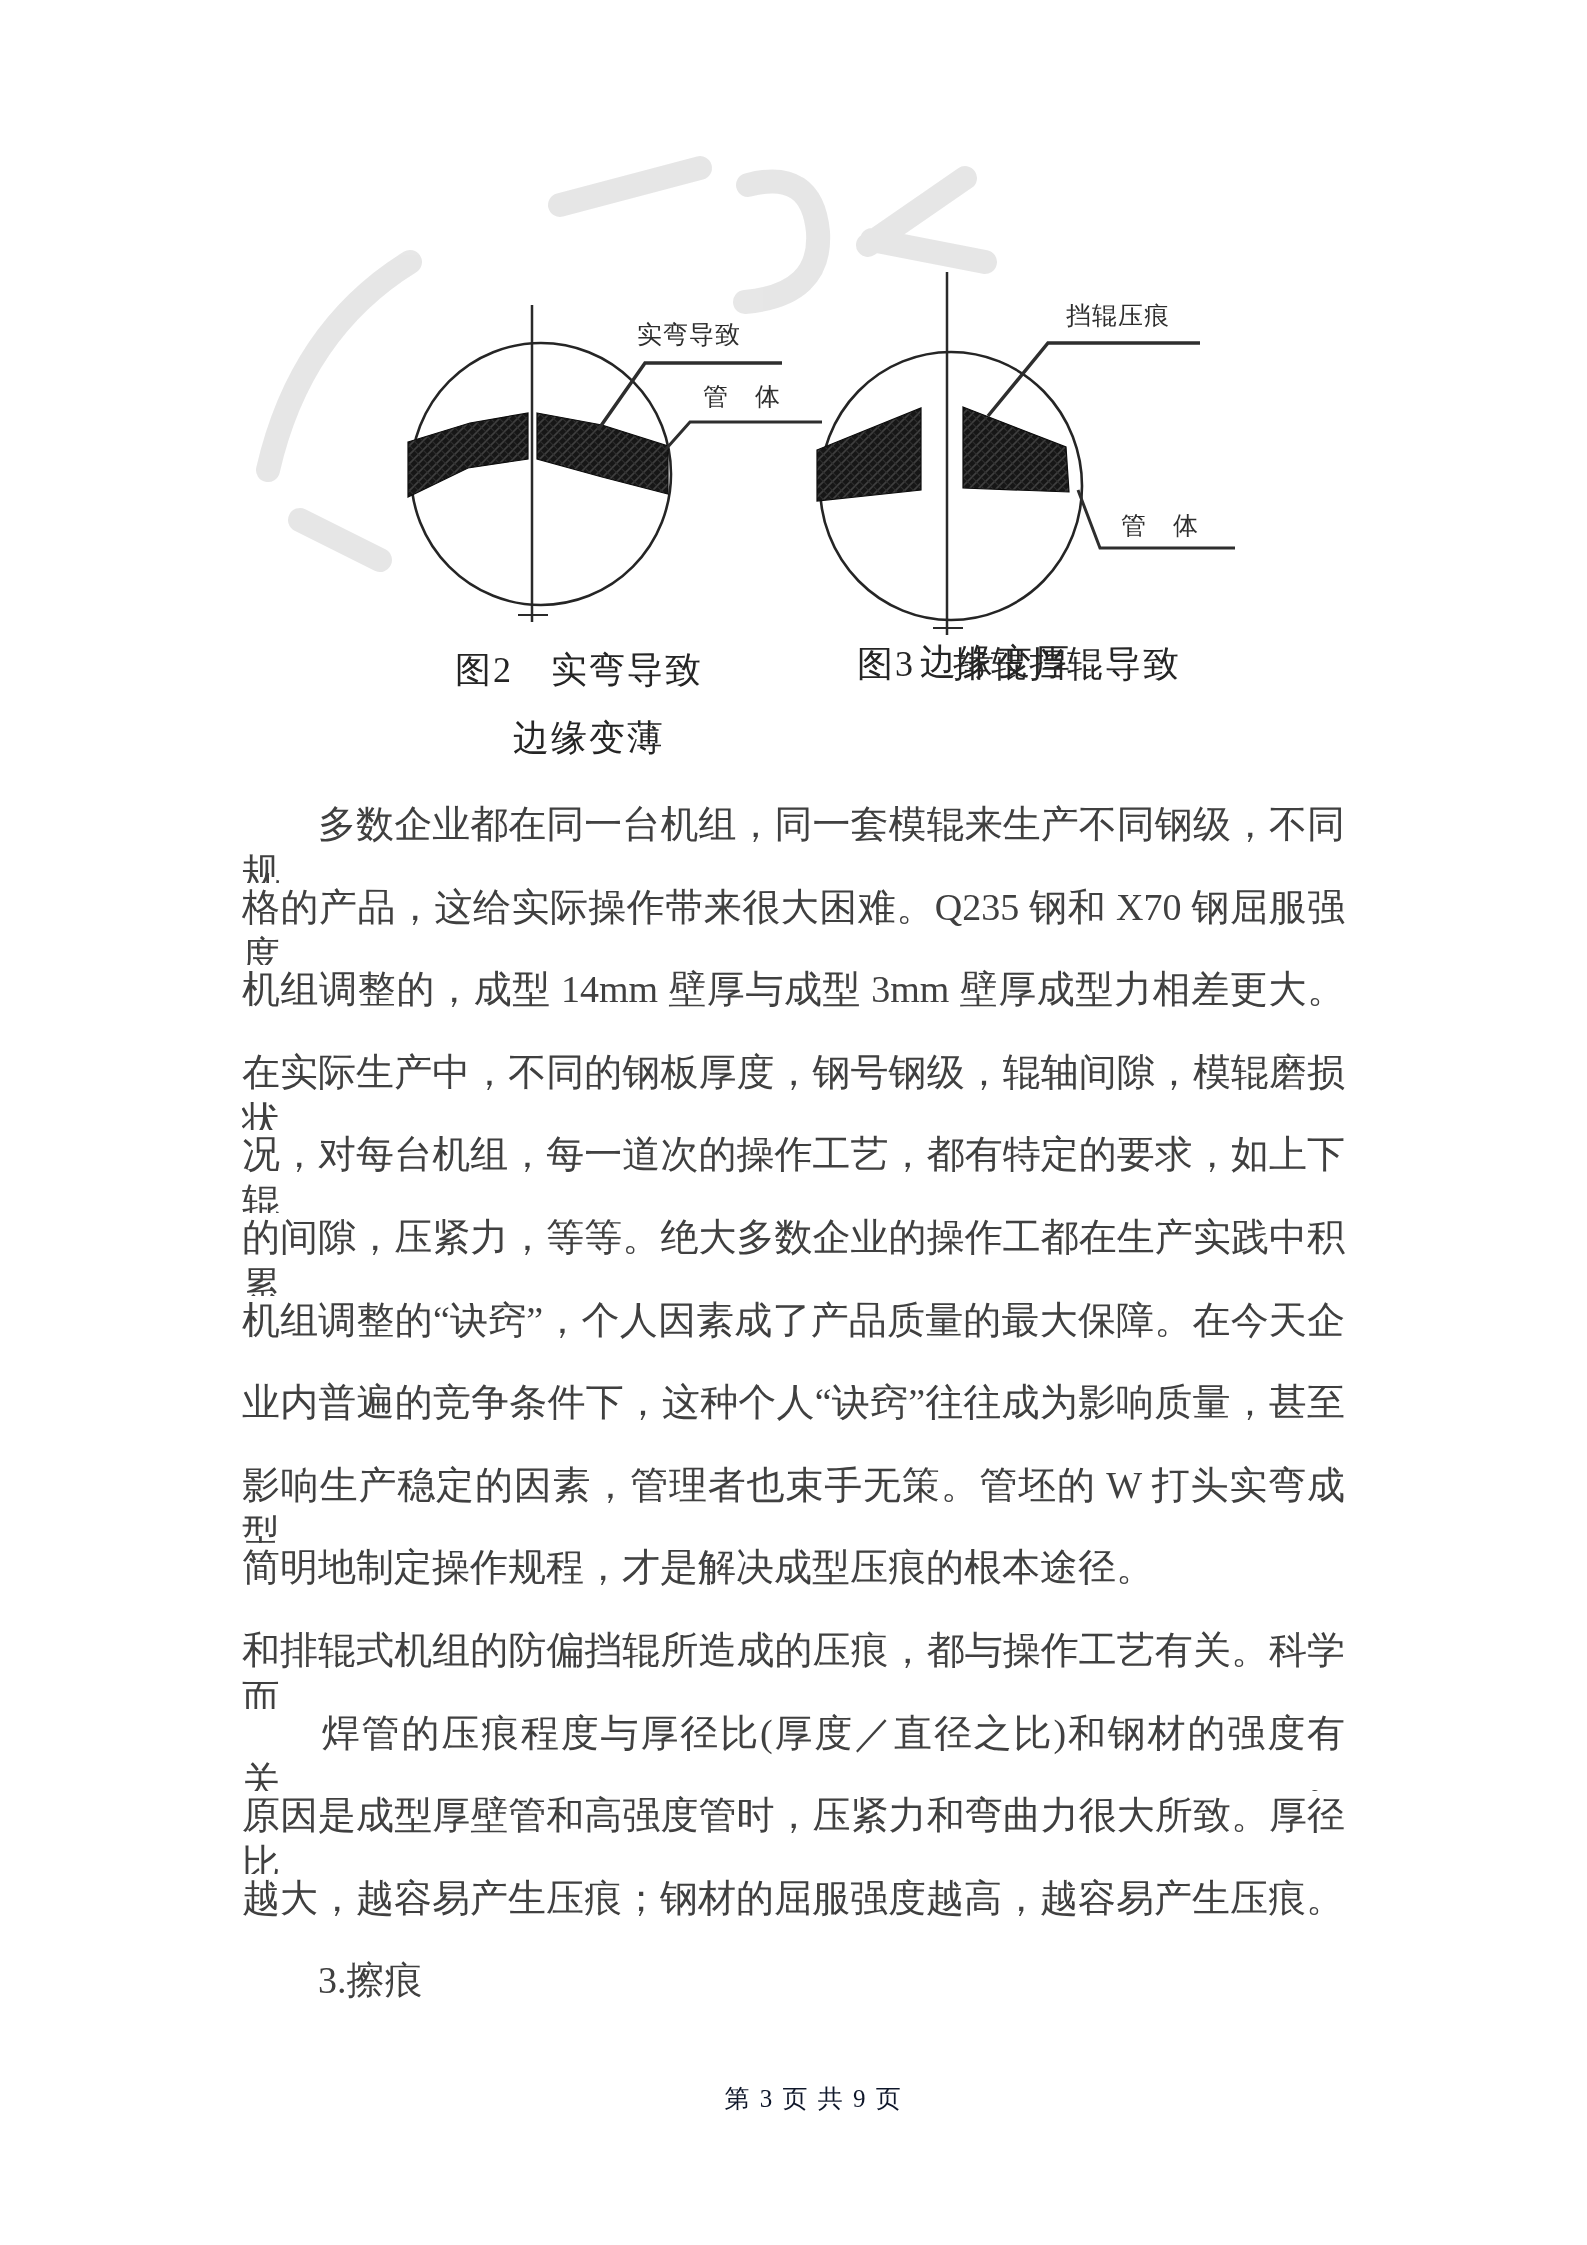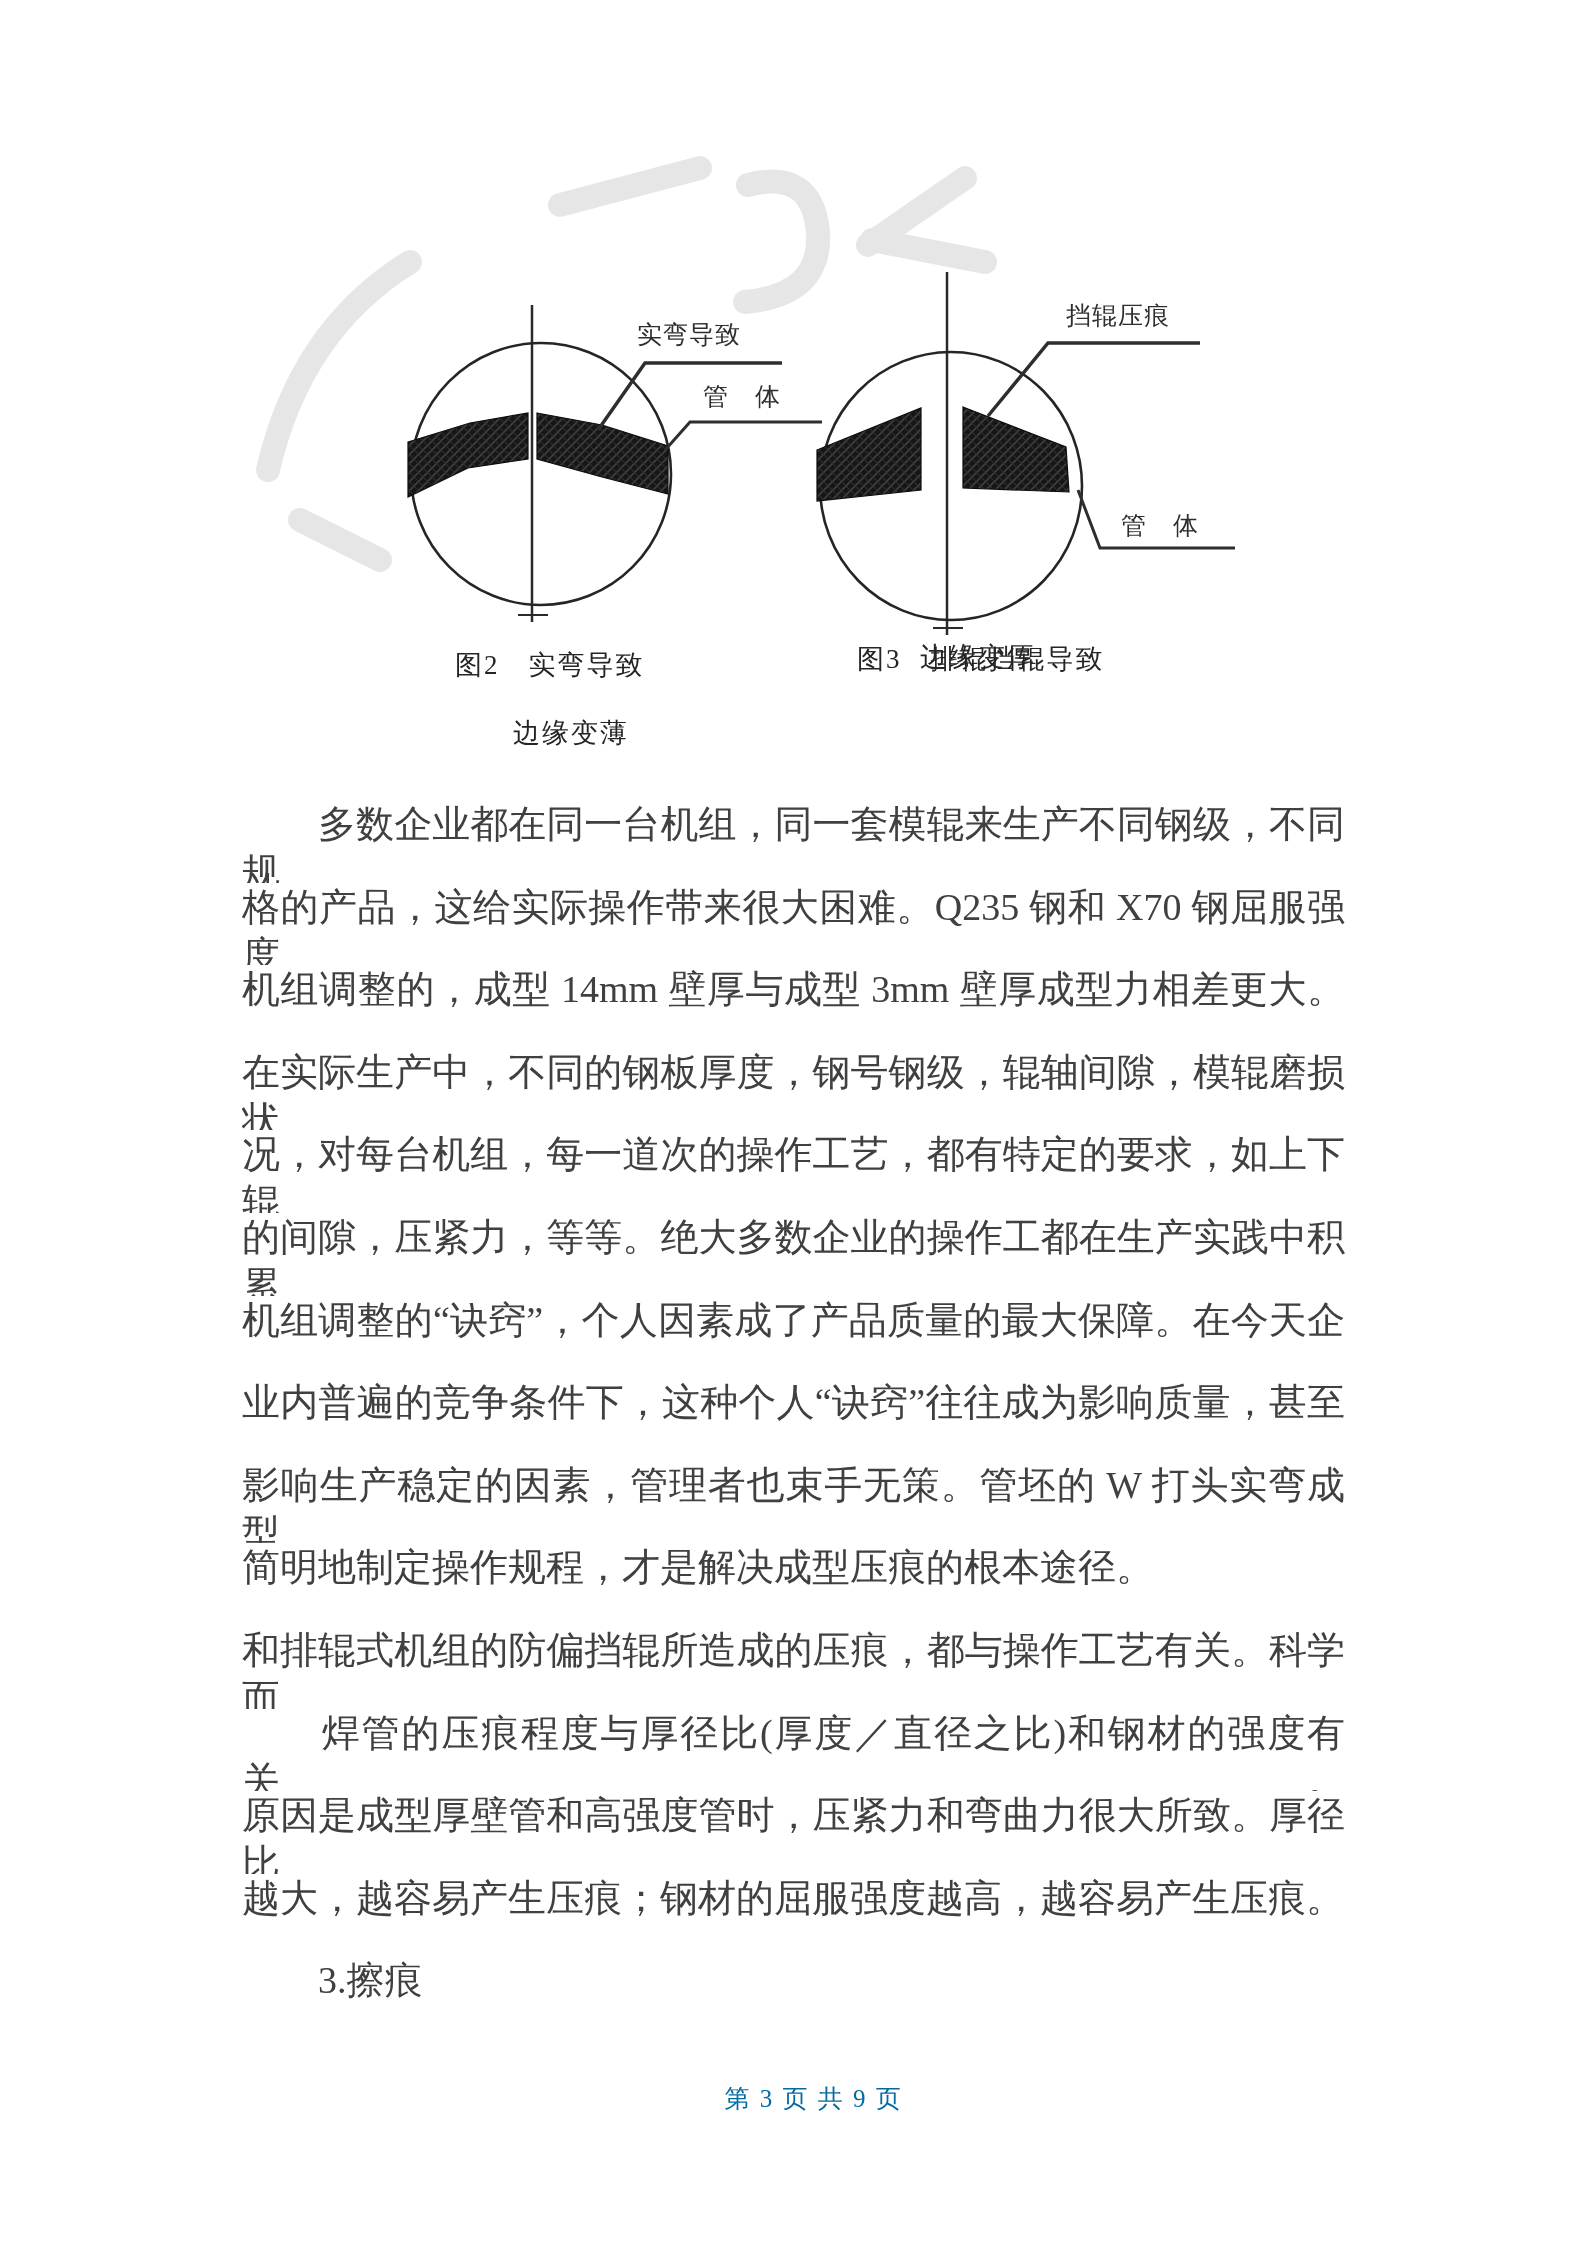--- a/index.html
+++ b/index.html
@@ -19,21 +19,21 @@
   .fig-label {
     position: absolute;
     font-size: 25px;
     line-height: 1;
     color: #2e2e2e;
     letter-spacing: 1px;
     white-space: nowrap;
   }
   .fig-caption {
     position: absolute;
-    font-size: 27px;
+    font-size: 36px;
     line-height: 1;
     color: #252525;
     letter-spacing: 2px;
     white-space: nowrap;
   }
 
   
   .body-text {
     position: absolute;
     left: 242px; top: 800px;
@@ -50,21 +50,21 @@
   }
   .line.no-just { text-align-last: left; }
 
   
   .footer {
     position: absolute;
     top: 2082px; left: 0;
     width: 100%;
     text-align: center;
     font-size: 25px;
-    color: #0369a1;
+    color: #0f172a;
     letter-spacing: 2px;
     padding-left: 40px;
     box-sizing: border-box;
   }
 </style>
 </head>
 <body>
 
 <div class="page">
 

